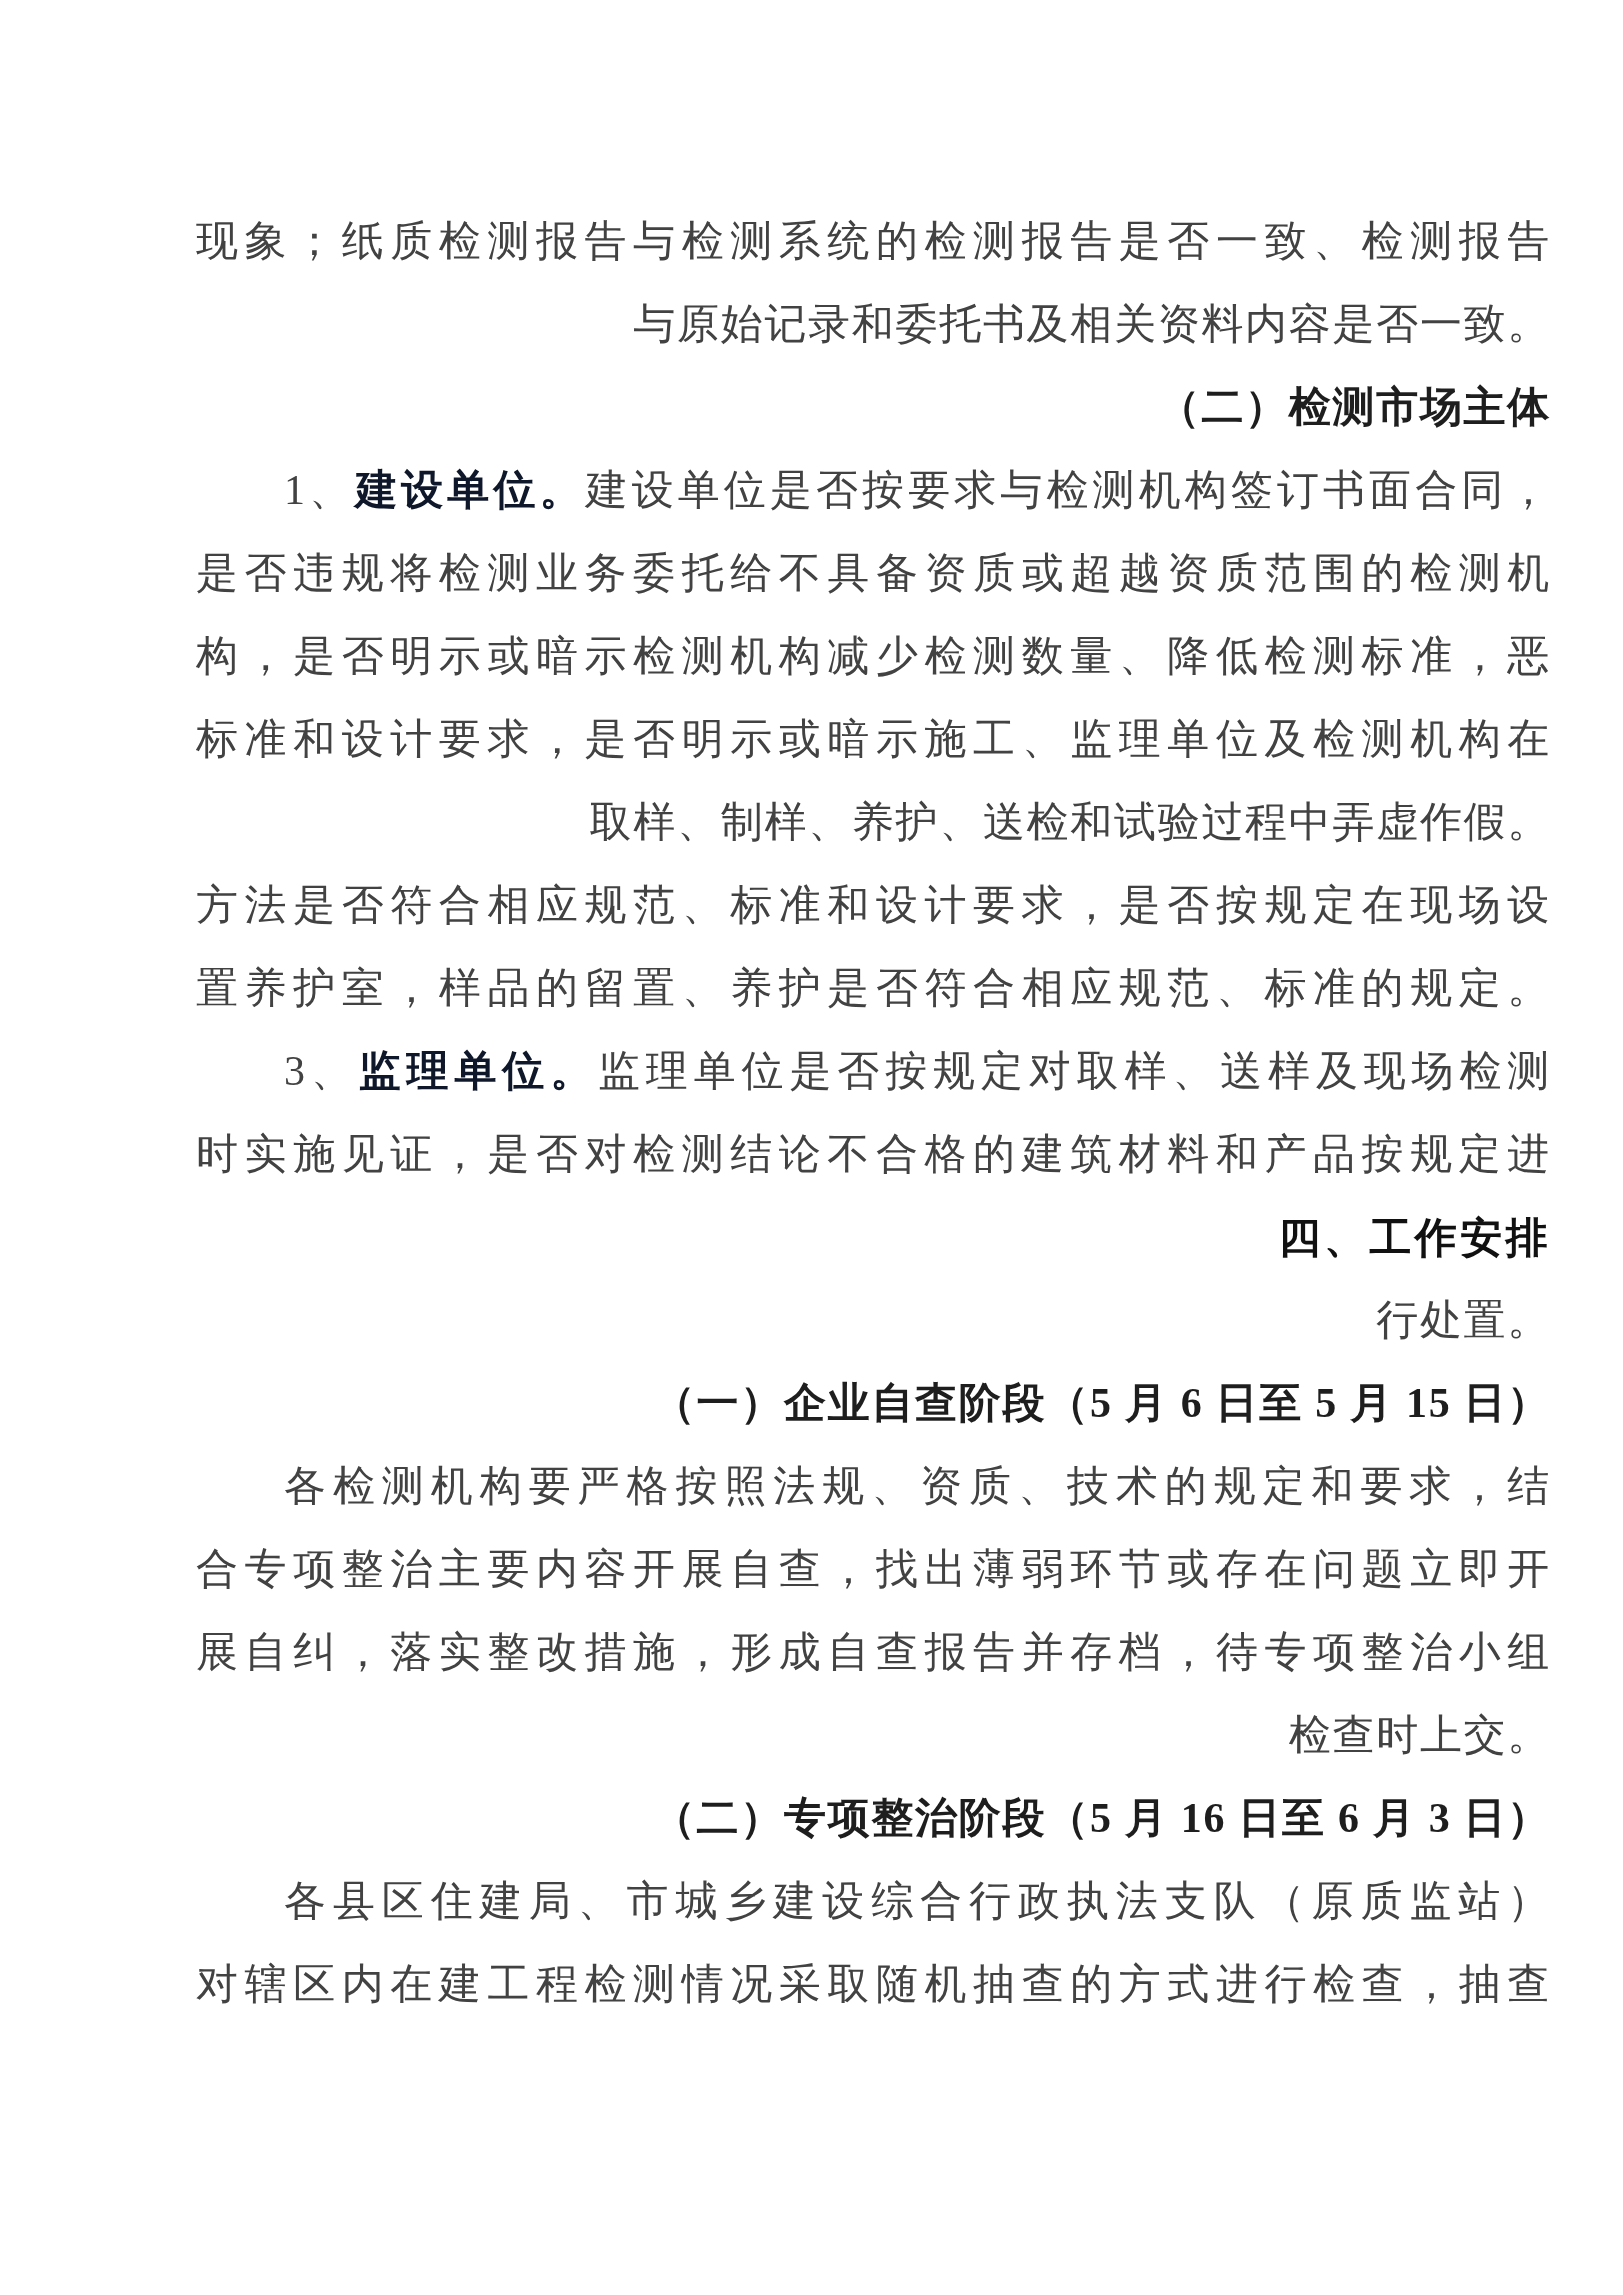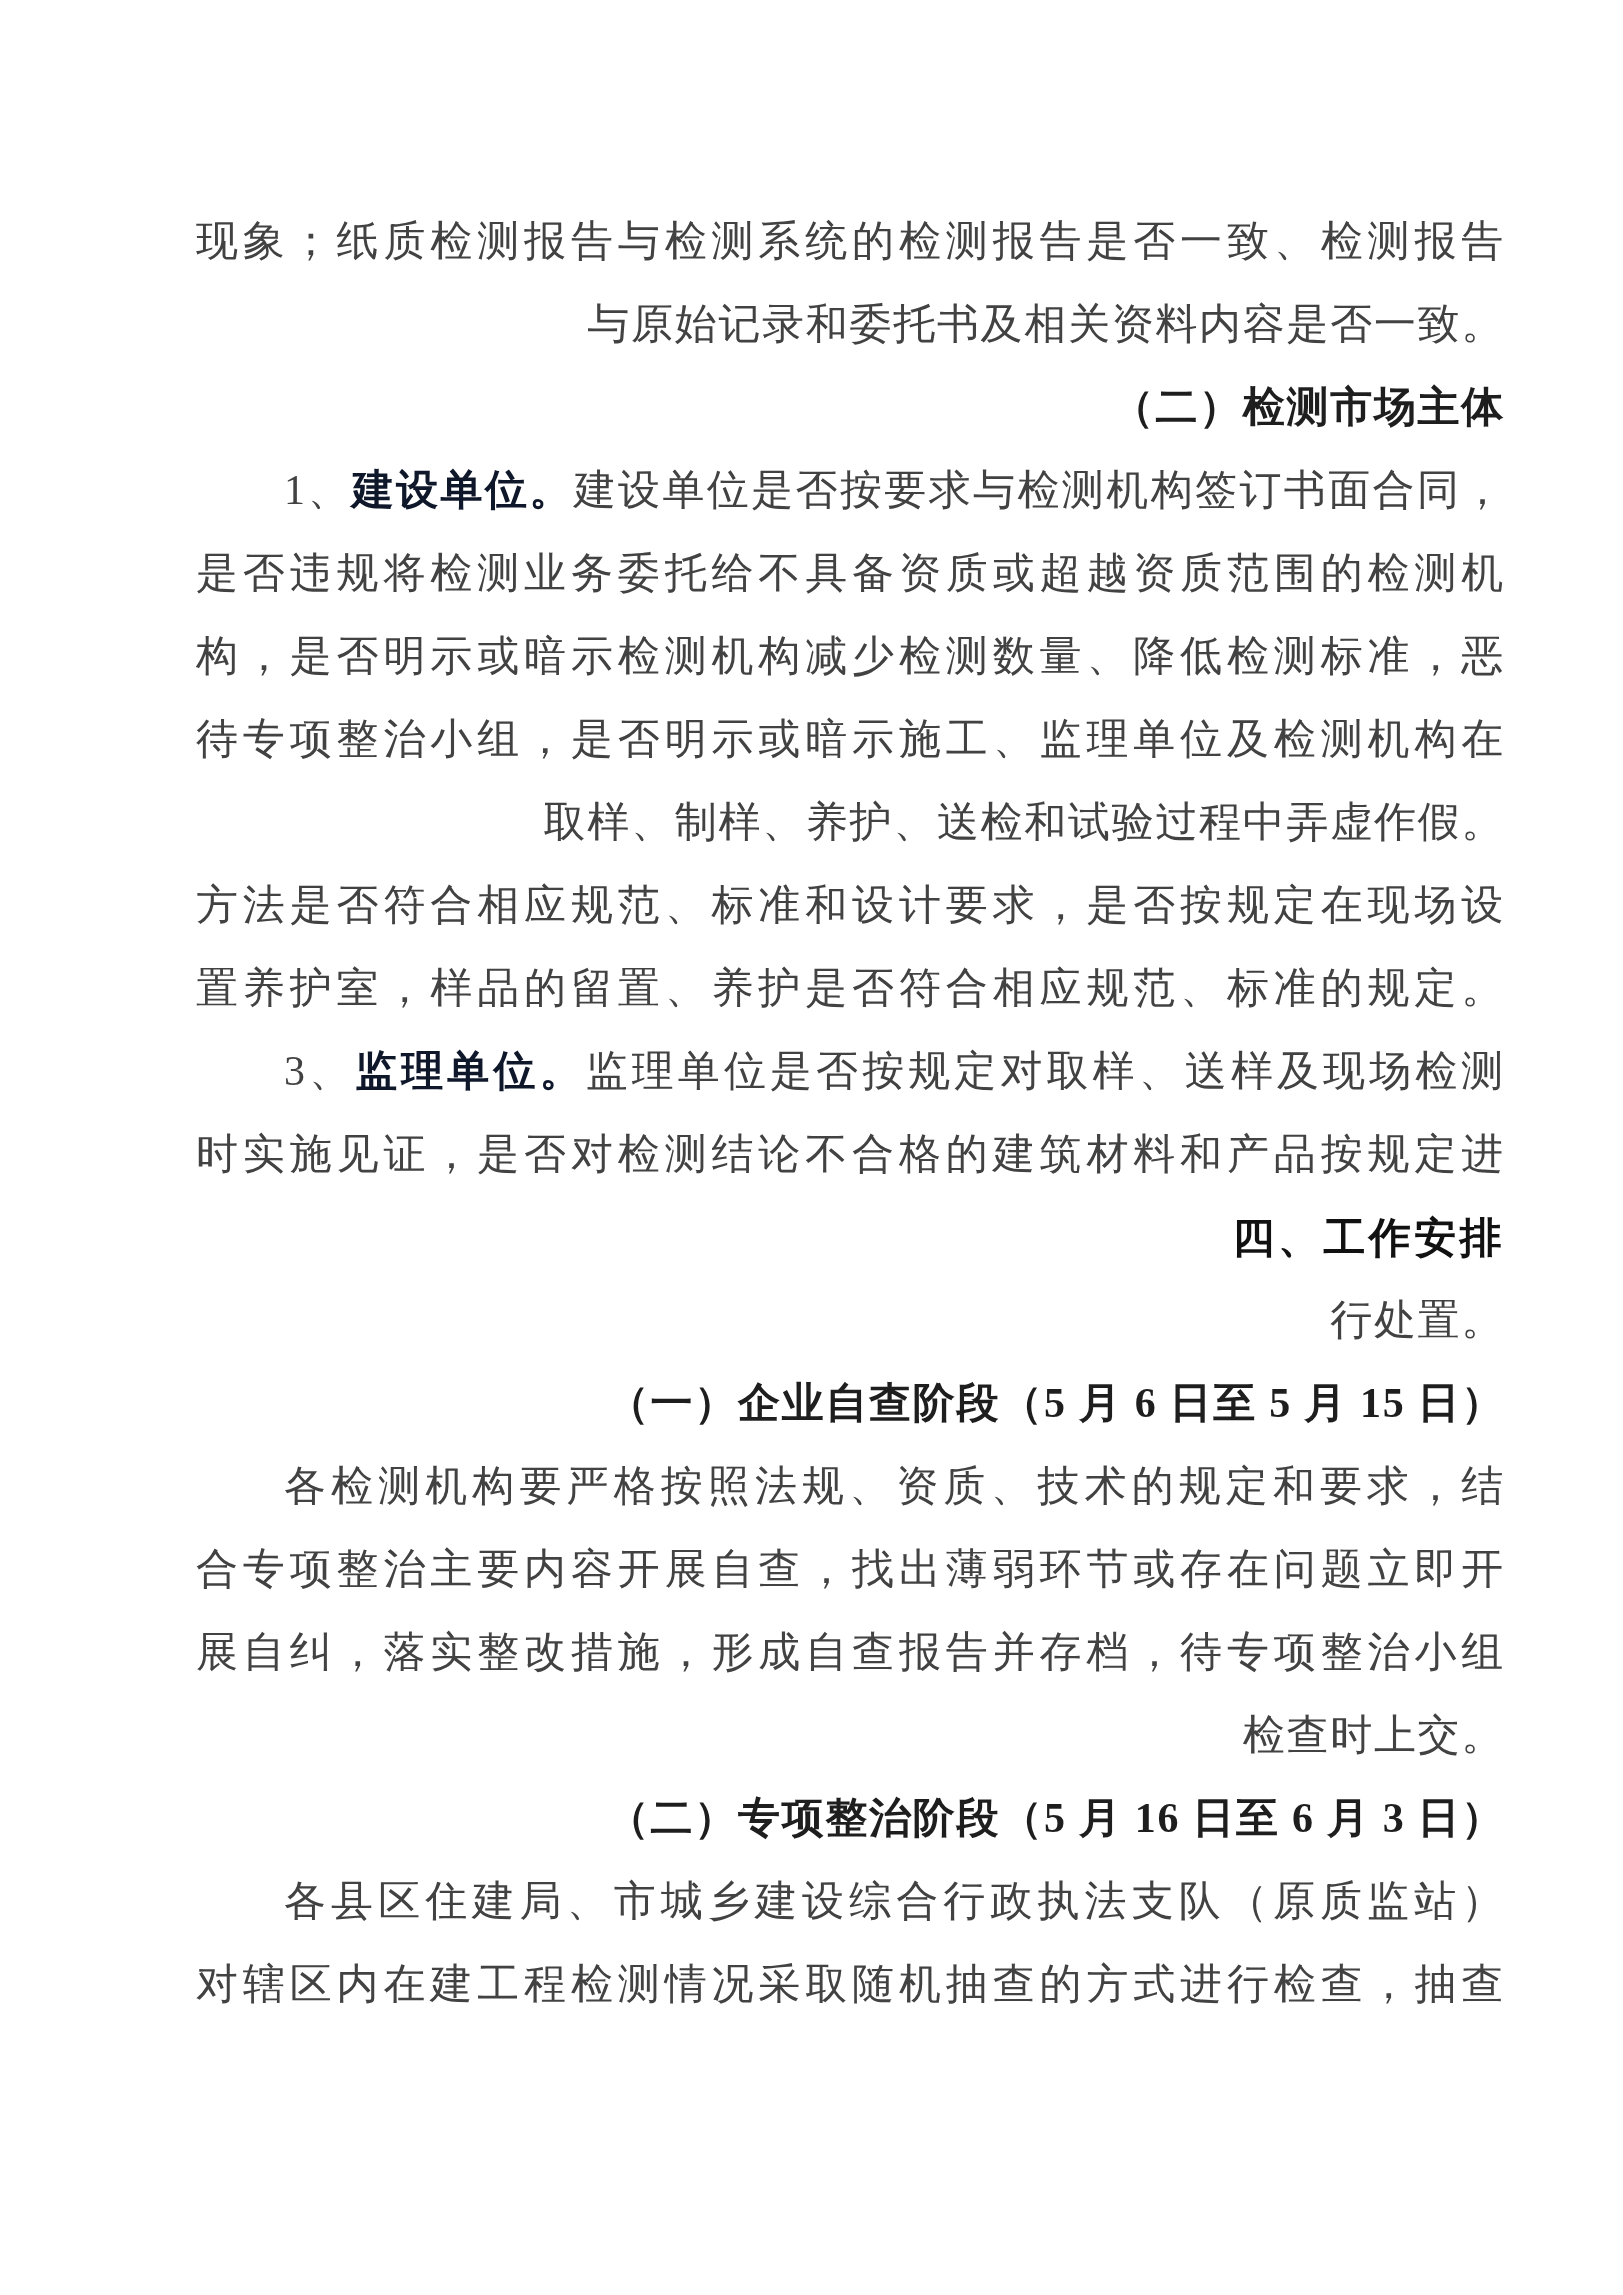--- a/index.html
+++ b/index.html
@@ -9,21 +9,21 @@
     background: #ffffff;
     overflow: hidden;
     font-family: "Liberation Serif", serif;
   }
   .page {
     position: relative;
     width: 1624px;
     height: 1698px;
     background: #ffffff;
     box-sizing: border-box;
-    padding: 200px 119px 0 196px;
+    padding: 200px 73px 0 196px;
   }
   .doc-line {
     height: 83px;
     line-height: 83px;
     font-size: 42px;
     letter-spacing: 1.7px;
     color: #424242;
     white-space: nowrap;
     font-family: "Liberation Serif", serif;
   }
@@ -59,21 +59,21 @@
 <body>
 
 <div class="page">
   <div id="doc">
       <div class="doc-line style-body align-justify"><span class="seg">现象；纸质检测报告与检测系统的检测报告是否一致、检测报告</span></div>
       <div class="doc-line style-body align-left"><span class="seg">与原始记录和委托书及相关资料内容是否一致。</span></div>
       <div class="doc-line style-kai-heading align-left indent-2"><span class="seg-bold">（二）检测市场主体</span></div>
       <div class="doc-line style-body align-justify indent-2"><span class="seg">1、</span><span class="seg-bold">建设单位。</span><span class="seg">建设单位是否按要求与检测机构签订书面合同，</span></div>
       <div class="doc-line style-body align-justify"><span class="seg">是否违规将检测业务委托给不具备资质或超越资质范围的检测机</span></div>
       <div class="doc-line style-body align-justify"><span class="seg">构，是否明示或暗示检测机构减少检测数量、降低检测标准，恶</span></div>
-      <div class="doc-line style-body align-justify"><span class="seg">待专项整治小组，是否明示或暗示施工、监理单位及检测机构在</span></div>
+      <div class="doc-line style-body align-justify"><span class="seg">标准和设计要求，是否明示或暗示施工、监理单位及检测机构在</span></div>
       <div class="doc-line style-body align-left"><span class="seg">取样、制样、养护、送检和试验过程中弄虚作假。</span></div>
       <div class="doc-line style-body align-justify"><span class="seg">方法是否符合相应规范、标准和设计要求，是否按规定在现场设</span></div>
       <div class="doc-line style-body align-justify"><span class="seg">置养护室，样品的留置、养护是否符合相应规范、标准的规定。</span></div>
       <div class="doc-line style-body align-justify indent-2"><span class="seg">3、</span><span class="seg-bold">监理单位。</span><span class="seg">监理单位是否按规定对取样、送样及现场检测</span></div>
       <div class="doc-line style-body align-justify"><span class="seg">时实施见证，是否对检测结论不合格的建筑材料和产品按规定进</span></div>
       <div class="doc-line style-hei-heading align-left indent-2"><span class="seg-bold">四、工作安排</span></div>
       <div class="doc-line style-body align-left"><span class="seg">行处置。</span></div>
       <div class="doc-line style-kai-heading align-left indent-2"><span class="seg-bold">（一）企业自查阶段（5 月 6 日至 5 月 15 日）</span></div>
       <div class="doc-line style-body align-justify indent-2"><span class="seg">各检测机构要严格按照法规、资质、技术的规定和要求，结</span></div>
       <div class="doc-line style-body align-justify"><span class="seg">合专项整治主要内容开展自查，找出薄弱环节或存在问题立即开</span></div>

